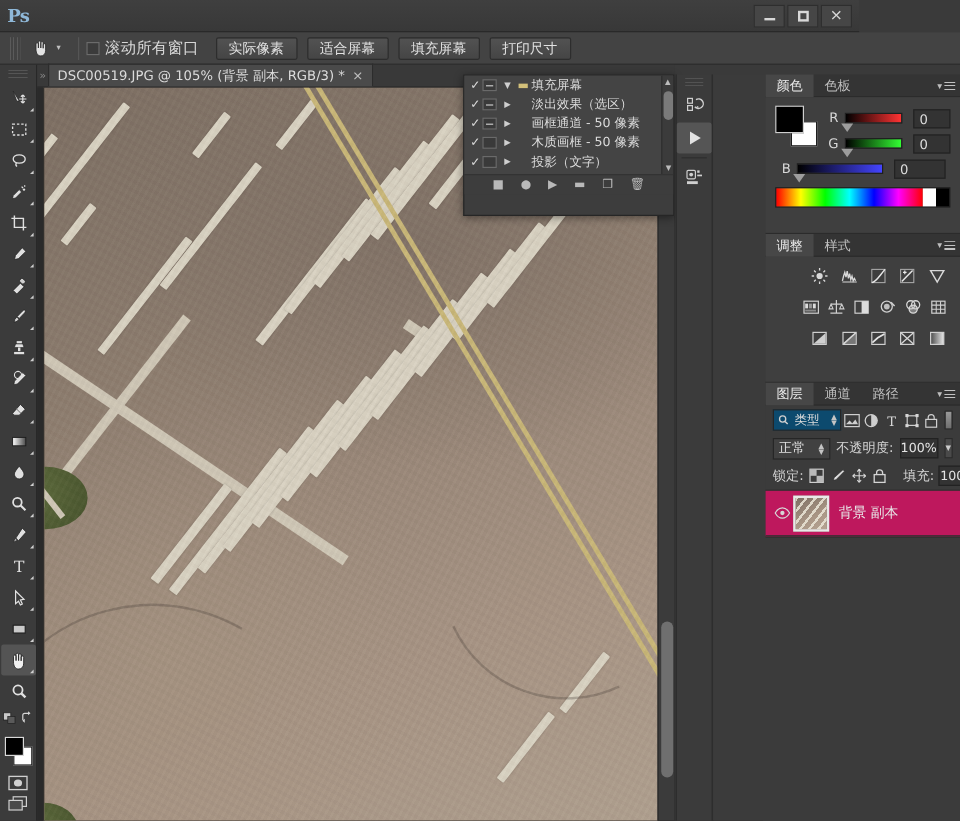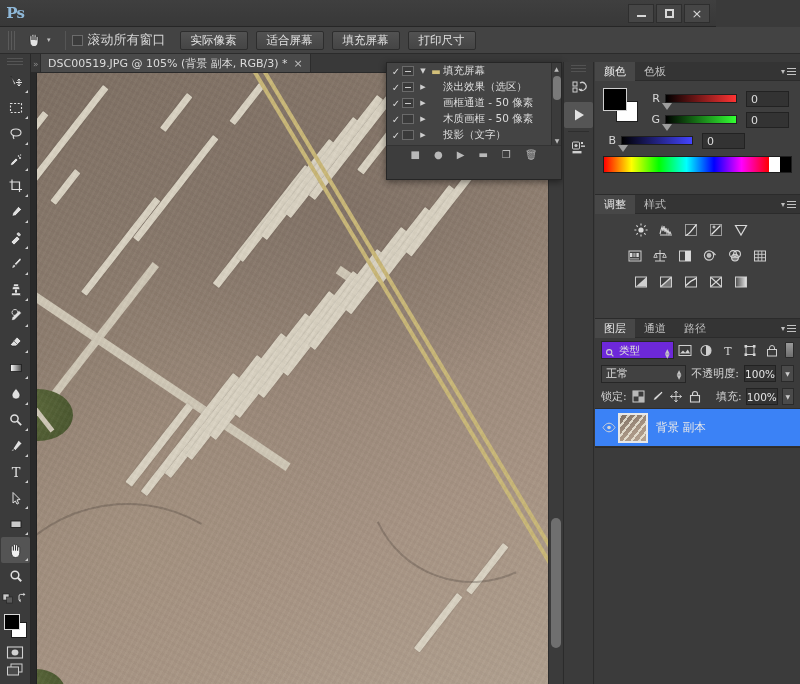--- a/index.html
+++ b/index.html
@@ -184,21 +184,21 @@
   }
   .ds-grip{ height:7px; margin:1px 7px 3px; opacity:.5;
     background:repeating-linear-gradient(to bottom,#6a6a6a 0 1px,transparent 1px 3px); }
   .ds-btn{ width:29px; height:26px; margin:1px 0; display:flex;
     align-items:center; justify-content:center; cursor:default; }
   .ds-btn.active{ background:#555; border-radius:2px; }
   .ds-div{ height:1px; background:#2e2e2e; margin:3px 4px; }
 
   
   .rightcol{ position:absolute; left:595px; top:62px; width:205px; height:622px;
-    background:#3b3b3b; }
+    background:#3b3b3b;padding-left:43px; }
   .panel{ border-bottom:1px solid #2b2b2b; }
   .panel-tabs{ display:flex; align-items:center; height:19px; background:#343434;
     position:relative; border-bottom:1px solid #2b2b2b; }
   .ptab{ padding:0 9px; height:19px; line-height:19px; font-size:11px; color:#bfbfbf;
     cursor:default; }
   .ptab.active{ background:#474747; color:#e9e9e9; }
   .pmenu{ position:absolute; right:4px; top:5px; display:flex; gap:2px;
     align-items:center; color:#bdbdbd; font-size:8px; }
   .pmenu .bars{ display:block; width:9px; height:8px;
     background:repeating-linear-gradient(to bottom,#c2c2c2 0 1px,transparent 1px 3px); }
@@ -232,22 +232,22 @@
   .adjpanel{ height:104px; background:#3f3f3f; padding:5px 8px; }
   .adj-title{ font-size:11.5px; color:#d8d8d8; margin:1px 0 7px 2px; }
   .adj-row{ display:flex; justify-content:flex-start; gap:2px; margin-bottom:5px;
     padding-left:26px; }
   .adj-ic{ width:23px; height:21px; display:flex; align-items:center;
     justify-content:center; cursor:default; }
 
   
   .layerspanel{ background:#3b3b3b; height:auto; }
   .lay-filter{ display:flex; align-items:center; height:24px; padding:0 6px; gap:0; }
-  .lf-select{ width:73px; height:18px; background:#6d28d9; border:1px solid #262626;
-    display:flex; align-items:flex-end; gap:4px; padding:0 3px; font-size:10.5px;
+  .lf-select{ width:73px; height:18px; background:#0c4a6e; border:1px solid #262626;
+    display:flex; align-items:center; gap:4px; padding:0 3px; font-size:10.5px;
     color:#dcdcdc; position:relative; }
   .lf-select .arrows{ margin-left:auto; font-size:6px; line-height:5px; color:#c4c4c4;
     display:flex; flex-direction:column; }
   .lf-ic{ width:22px; height:20px; display:flex; align-items:center;
     justify-content:center; color:#cfcfcf; }
   .lf-toggle{ width:9px; height:16px; margin-left:2px;
     background:linear-gradient(#9a9a9a,#6e6e6e); border:1px solid #2a2a2a; border-radius:1px; }
   .lay-blend{ display:flex; align-items:center; height:23px; padding:0 6px; gap:5px; }
   .blend-select{ width:100px; height:18px; background:#414141; border:1px solid #262626;
     display:flex; align-items:center; padding:0 4px; font-size:11px; color:#e0e0e0; }
@@ -257,21 +257,21 @@
   .numbox{ width:36px; height:17px; background:#333; border:1px solid #222;
     color:#e4e4e4; font-size:10.5px; line-height:16px; text-align:left; }
   .dropbtn{ width:15px; height:17px; background:#4a4a4a; border:1px solid #2a2a2a;
     display:flex; align-items:center; justify-content:center; font-size:6px; color:#ccc; }
   .lay-lock{ display:flex; align-items:center; height:23px; padding:0 6px; gap:4px; }
   .lock-ic{ width:19px; height:18px; display:flex; align-items:center;
     justify-content:center; color:#d0d0d0; }
   .layerlist{ border-top:1px solid #2d2d2d; }
   .layerrow{ display:flex; align-items:center; height:38px; padding:0 5px;
     border-bottom:1px solid #303030; cursor:default; }
-  .layerrow.selected{ background:#3b82f6; }
+  .layerrow.selected{ background:#be185d; }
   .eye{ width:18px; display:flex; align-items:center; justify-content:center; }
   .thumbbox{ width:30px; height:30px; border:1px solid #1f1f1f; margin-right:8px;
     overflow:hidden; position:relative; background:#8a7a6c; }
   .thumbbox.sel{ border:2px solid #e8e8e8; }
   .thumbbox .mini{ position:absolute; inset:0;
     background:linear-gradient(150deg,#7d6f63,#a99685 60%,#b6a493); }
   .thumbbox .mini::after{ content:""; position:absolute; inset:0;
     background:repeating-linear-gradient(128deg, rgba(235,230,215,.85) 0 2px, transparent 2px 6px); }
   .layername{ font-size:11.5px; color:#e8e8e8; }
   .layername.italic{ font-style:italic; }

